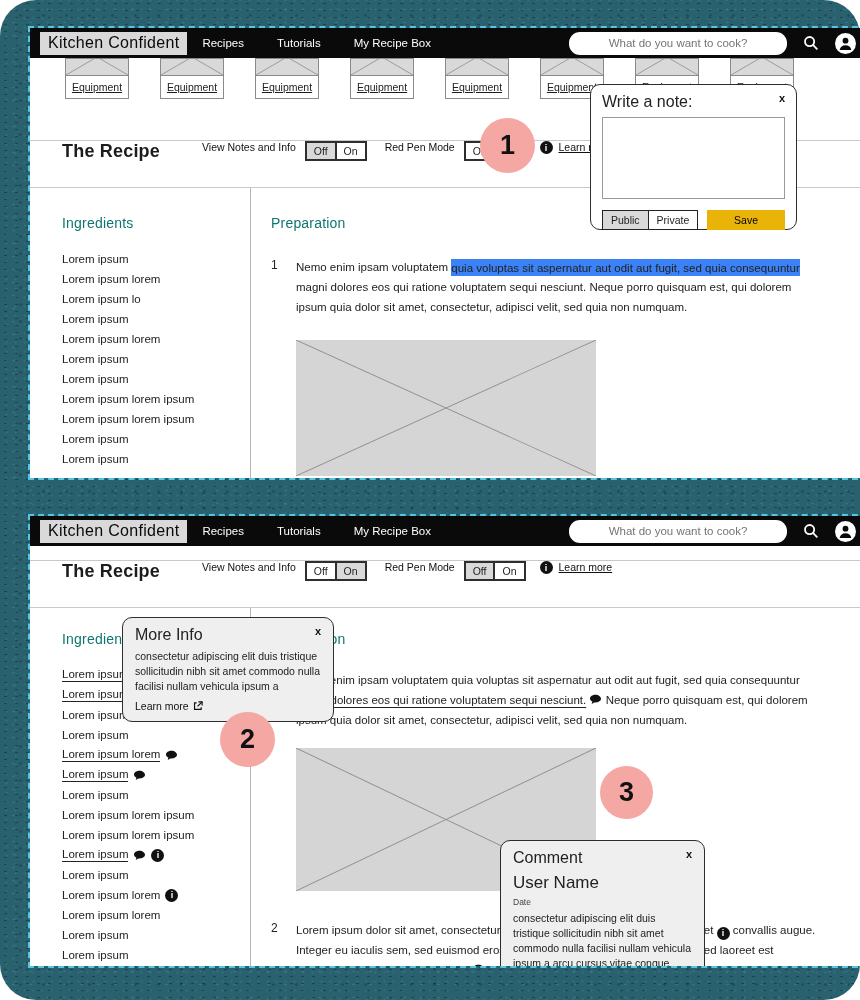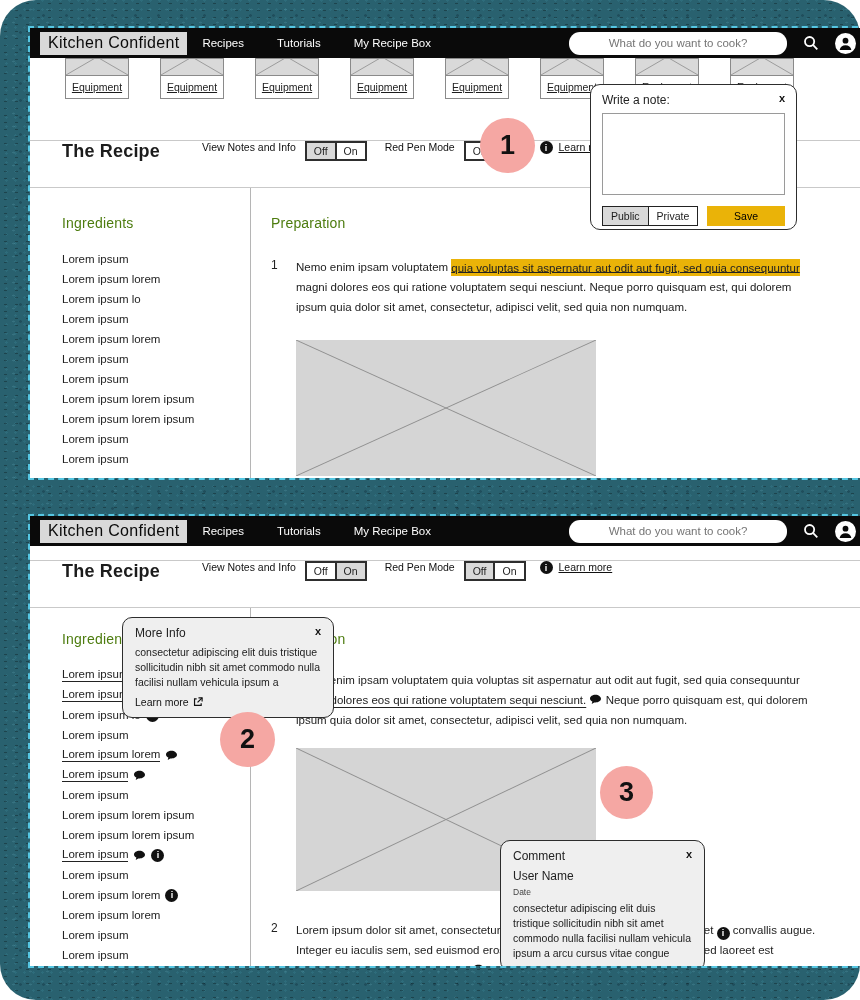--- a/index.html
+++ b/index.html
@@ -66,70 +66,70 @@
          cursor:pointer;white-space:nowrap;}
 
   
   .content{position:absolute;left:0;right:0;bottom:0;display:flex;}
   .panel-1 .content{top:160px}
   .panel-2 .content{top:92px}
   .col-left{width:220px;flex:none;box-sizing:border-box;padding-left:32px;}
   .col-right{flex:1;border-left:1px solid #b5b5b5;box-sizing:border-box;padding-left:20px;}
   .panel-1 .col-left,.panel-1 .col-right{padding-top:27px;}
   .panel-2 .col-left,.panel-2 .col-right{padding-top:23px;}
-  .sec-h{font-size:14px;font-weight:500;color:#4d7c0f;letter-spacing:.2px;}
+  .sec-h{font-size:14px;font-weight:500;color:#0f766e;letter-spacing:.2px;}
 
   .ing-list{margin-top:18px;}
   .ing-item{height:20px;display:flex;align-items:center;gap:5px;
             font-size:11.5px;color:#222;white-space:nowrap;}
   .u{border-bottom:1.2px solid #222;padding-bottom:1px;cursor:pointer;}
 
   .step{display:flex;margin-top:22px;}
   .panel-1 .step-1{margin-top:26px}
   .panel-2 .step-1{margin-top:23px}
   .panel-2 .step-2{margin-top:29px}
   .step-num{width:25px;flex:none;font-size:12px;color:#222;padding-top:1px;}
   .step-text{width:524px;font-size:11.5px;line-height:20px;color:#222;}
-  .hl{background:#eab308;padding:2.5px 0;text-decoration:underline;}
+  .hl{background:#3b82f6;padding:2.5px 0;}
   .redline{text-decoration:underline;text-underline-offset:3px;text-decoration-thickness:1px;cursor:pointer;}
 
   .ph-image{width:300px;height:136px;margin-left:25px;margin-top:23px;background:#d5d5d5;}
   .panel-2 .ph-image{margin-top:18px;height:143px;}
   .ph-image svg{display:block;width:100%;height:100%;}
 
   
   .c-icon{display:inline-flex;vertical-align:-1px;cursor:pointer;}
   .i-inline{display:inline-flex;width:13px;height:13px;border-radius:50%;background:#111;
             color:#fff;font-size:9px;font-weight:700;align-items:center;justify-content:center;
             vertical-align:-2px;cursor:pointer;}
 
   
   .popup{position:absolute;border:1.5px solid #2d2d2d;border-radius:10px;z-index:5;
          box-sizing:border-box;}
   .popup-head{display:flex;justify-content:space-between;align-items:flex-start;}
-  .popup-title{font-size:12px;color:#222;}
+  .popup-title{font-size:16px;color:#222;}
   .popup-x{font-size:11px;font-weight:700;color:#111;cursor:pointer;line-height:10px;}
 
   .note-popup{left:560px;top:56px;width:207px;height:146px;background:#fff;padding:8px 11px;}
   .note-area{width:100%;height:82px;border:1px solid #9a9a9a;margin-top:6px;resize:none;
              box-sizing:border-box;font-family:"Liberation Sans",sans-serif;}
   .note-btns{display:flex;align-items:center;margin-top:7px;}
   .seg-group{display:flex;border:1.8px solid #222;}
   .seg{padding:3px 8px;font-size:10.5px;background:#fff;cursor:pointer;}
   .seg.sel{background:#d9d9d9;}
   .seg + .seg{border-left:1.5px solid #222;}
   .save-btn{margin-left:auto;background:#eab308;border:none;padding:4px 27px;font-size:10.5px;
             font-family:"Liberation Sans",sans-serif;cursor:pointer;}
 
   .moreinfo-popup{left:92px;top:101px;width:212px;background:#efefef;padding:8px 12px 9px;}
   .mi-body{font-size:10.5px;line-height:15px;color:#222;margin-top:5px;}
   .mi-link{font-size:10.5px;color:#111;margin-top:6px;display:flex;align-items:center;gap:4px;cursor:pointer;}
 
   .comment-popup{left:470px;top:324px;width:205px;background:#efefef;padding:8px 12px 9px;}
-  .cm-user{font-size:12px;color:#222;margin-top:6px;}
+  .cm-user{font-size:17px;color:#222;margin-top:6px;}
   .cm-date{font-size:8.5px;color:#444;margin-top:4px;}
   .cm-body{font-size:10.5px;line-height:15px;color:#222;margin-top:4px;}
 
   
   .badge{position:absolute;border-radius:50%;background:#f5a7a3;z-index:6;
          display:flex;align-items:center;justify-content:center;
          font-size:27px;font-weight:600;color:#111;}
   .badge-1{left:450px;top:90px;width:55px;height:55px;}
   .badge-2{left:190px;top:196px;width:55px;height:55px;}
   .badge-3{left:570px;top:250px;width:53px;height:53px;}

